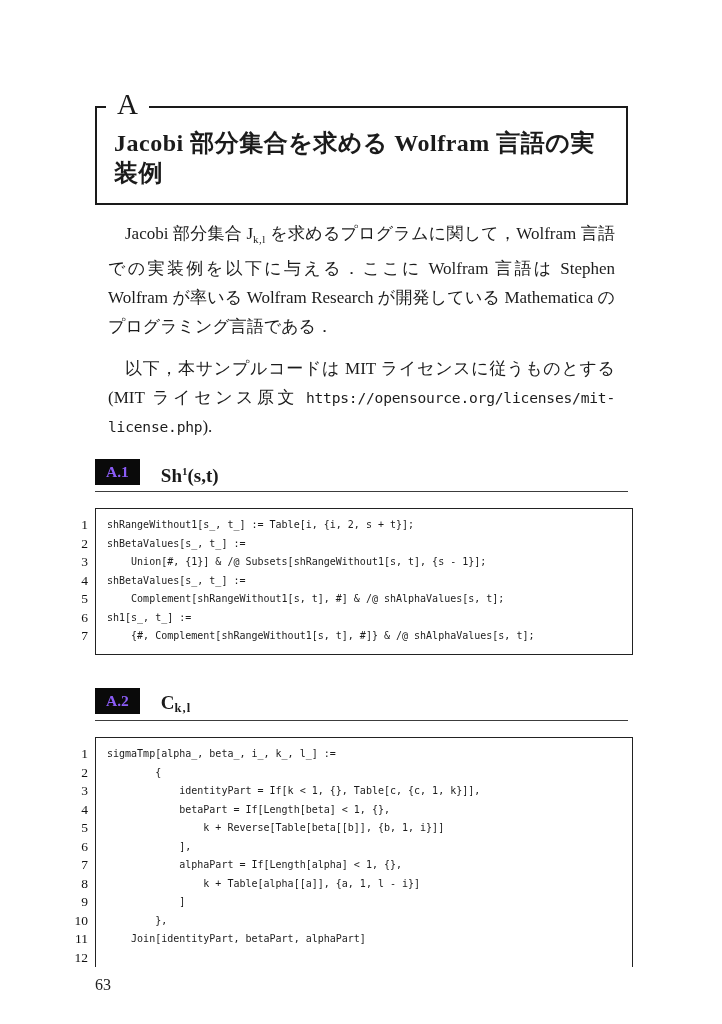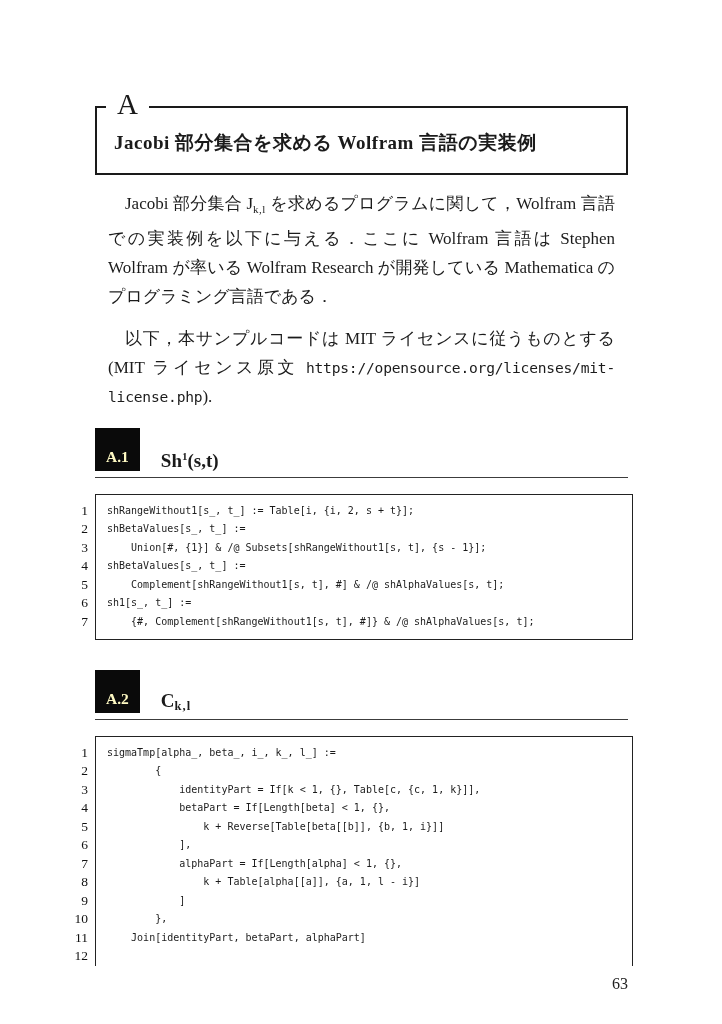--- a/index.html
+++ b/index.html
@@ -15,21 +15,21 @@
     position:relative; margin-top:106px;
     border:2px solid #1a1a1a;
     padding:20px 10px 15px 17px;
   }
   .chapter-legend {
     position:absolute; top:-20px; left:9px;
     background:#ffffff; padding:0 11px;
     font-size:29px; line-height:1.15; color:#1a1a1a;
   }
   .chapter-title {
-    font-size:19px; font-weight:600; letter-spacing:0.5px; line-height:30px;font-family:Liberation Serif, serif;
+    font-size:24px; font-weight:600; letter-spacing:0.5px; line-height:30px;font-family:Liberation Serif, serif;
   }
 
   
   .para {
     margin:13px; font-size:17px; line-height:29px;
     text-align:justify; text-indent:17px;
   }
   .para.first { margin-top:14px; }
   .subs { font-size:11px; vertical-align:-4px; letter-spacing:0.5px; }
   .mono-url {
@@ -39,23 +39,23 @@
 
   
   .section-heading {
     display:flex; align-items:flex-end;
     border-bottom:1.3px solid #3c3c3c;
     padding-bottom:6px;
   }
   .section-heading.a1 { margin-top:17px; }
   .section-heading.a2 { margin-top:30px; }
   .sec-label {
-    background:#0a0a0a; color:#fef9c3;
+    background:#0a0a0a; color:#8b5cf6;
     font-weight:bold; font-size:15.5px; line-height:1;
-    padding:21px 11px 6px;
+    padding:5px 11px 6px;
   }
   .sec-title { margin-left:21px; font-size:19px; font-weight:600; line-height:1;margin-top:8px; }
   .sec-title sup { font-size:11px; }
   .sec-title .tsub { font-size:12.5px; vertical-align:-3px; letter-spacing:1px; }
 
   
   .listing { display:flex; margin-left:-27px; margin-right:-5px; margin-top:16px; }
   .gutter {
     width:20px; margin-right:7px; padding-top:8px;
     text-align:right; font-size:13.5px; line-height:18.5px; color:#111;
@@ -63,21 +63,21 @@
   .codebox {
     flex:1; border:1.4px solid #222222;
     padding:7px 6px 8px 11px;
     font-family:"DejaVu Sans Mono","Liberation Mono",monospace;
     font-size:10px; line-height:18.5px;
     overflow:hidden;
   }
   .codebox.cut-bottom { border-bottom:none; padding-bottom:10px; }
   .cl { white-space:pre; }
 
-  .page-number { text-align:right; margin-top:9px; font-size:16px; color:#222; }
+  .page-number { text-align:left; margin-top:9px; font-size:16px; color:#222; }
 </style>
 </head>
 <body>
 
 <div class="page">
   <div class="content">
 
     <div class="chapter-box">
       <span class="chapter-legend">A</span>
       <div class="chapter-title">Jacobi 部分集合を求める Wolfram 言語の実装例</div>

